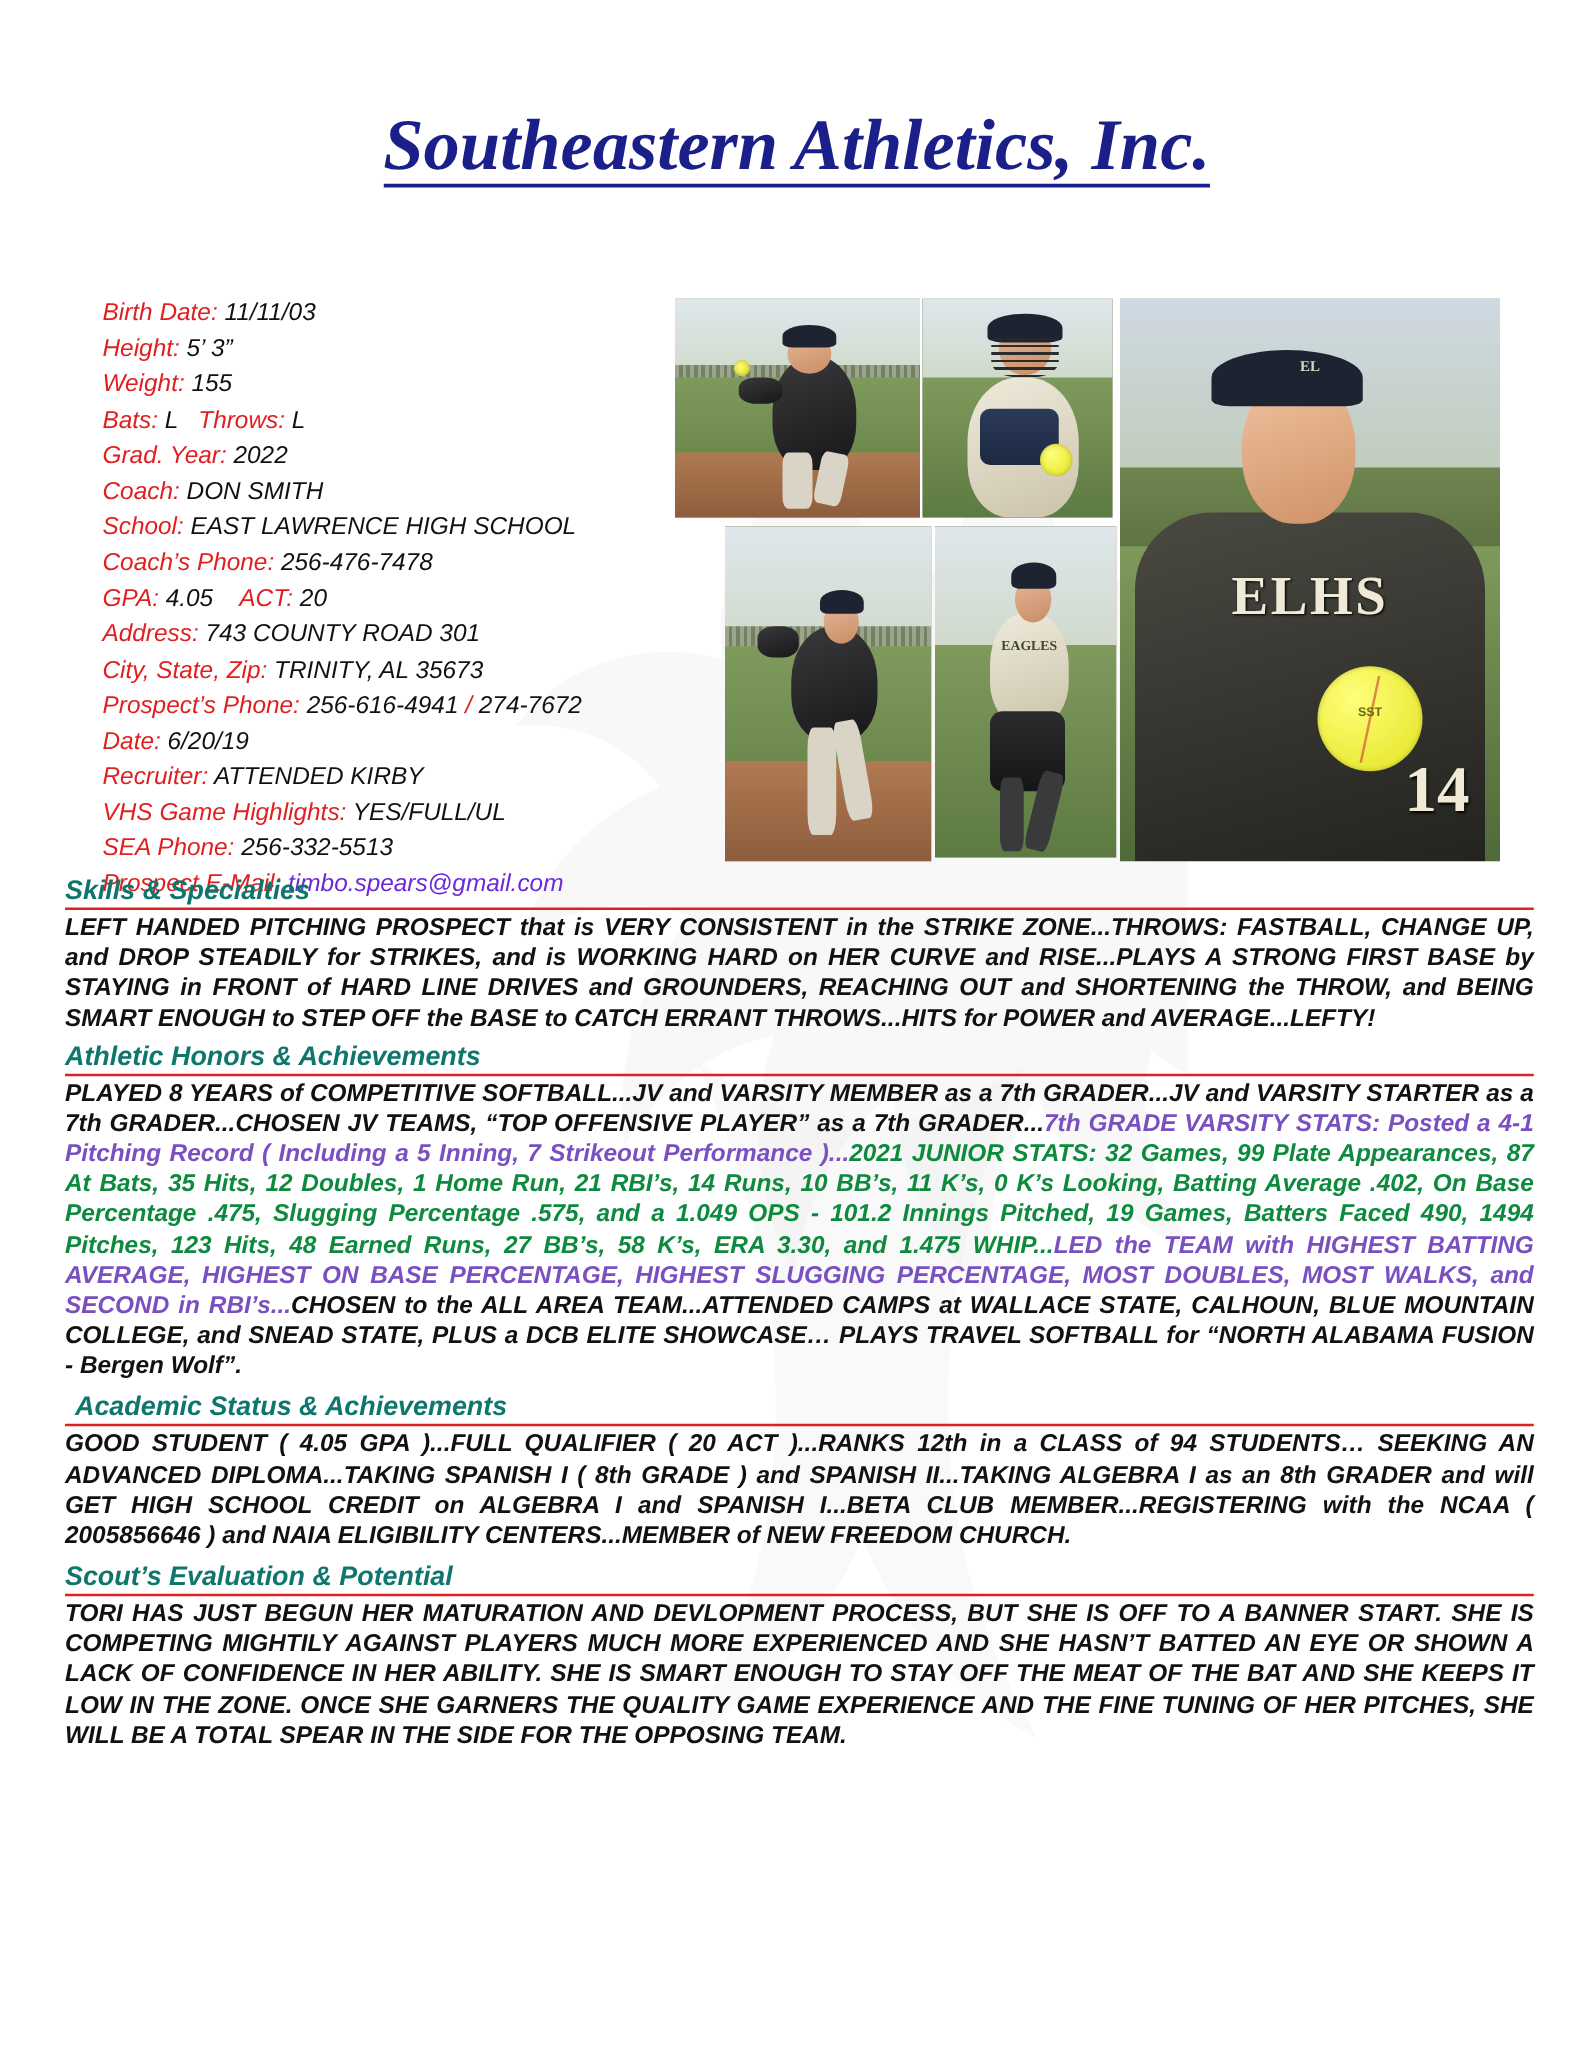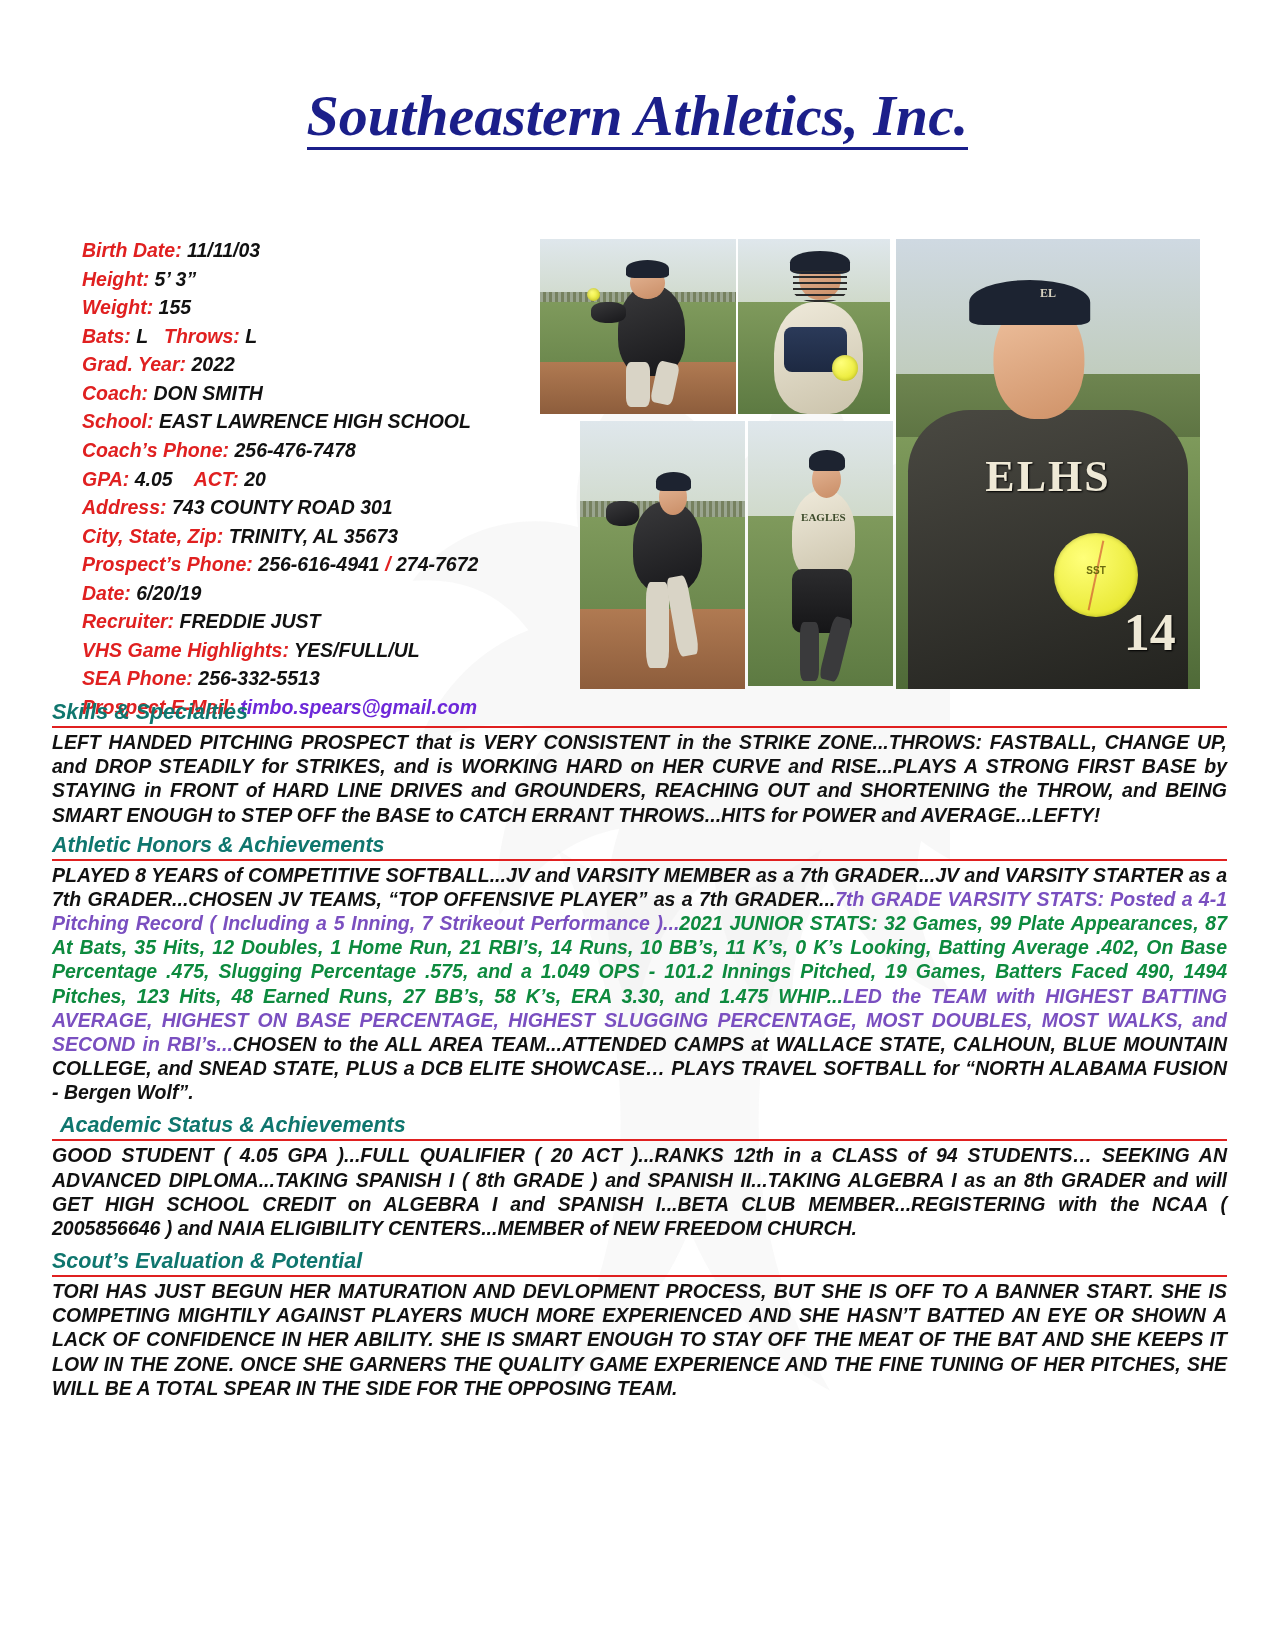--- a/index.html
+++ b/index.html
@@ -64,21 +64,21 @@
   .profile-value { color: #111111; letter-spacing: .4px; }
 
   
   .bio {
     position: absolute;
     left: 82px;
     top: 236px;
     width: 470px;
     font-size: 19.5px;
     font-style: italic;
-    font-weight: bold;
+    font-weight: normal;
     line-height: 1.465;
   }
   .bio .lbl { color: #e02020; }
   .bio .val { color: #111111; }
   .bio .slash { color: #e02020; }
   .bio .mail { color: #6d28d9; }
   .bio-row { white-space: nowrap; }
 
   
   .collage {
@@ -269,21 +269,21 @@
         <span class="val">256-616-4941</span>
         <span class="slash">/</span>
         <span class="val">274-7672</span>
       </div>
       <div class="bio-row">
         <span class="lbl">Date:</span>
         <span class="val">6/20/19</span>
       </div>
       <div class="bio-row">
         <span class="lbl">Recruiter:</span>
-        <span class="val">FREDDIE JUST</span>
+        <span class="val">ATTENDED KIRBY</span>
       </div>
       <div class="bio-row">
         <span class="lbl">VHS Game Highlights:</span>
         <span class="val">YES/FULL/UL</span>
       </div>
       <div class="bio-row">
         <span class="lbl">SEA Phone:</span>
         <span class="val">256-332-5513</span>
       </div>
       <div class="bio-row">

